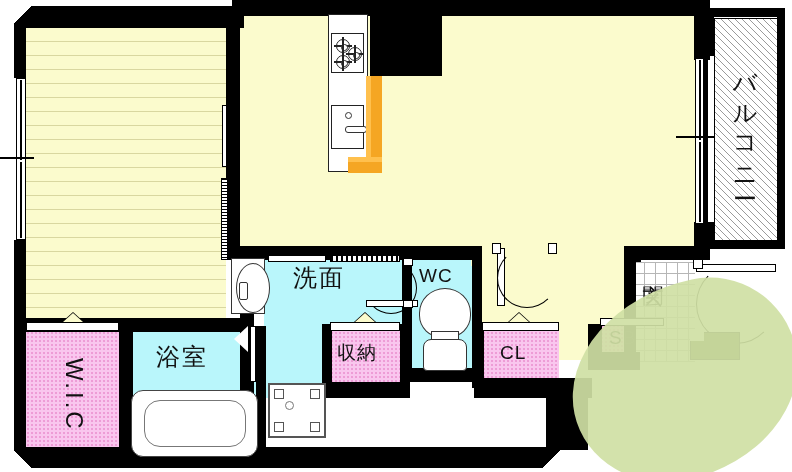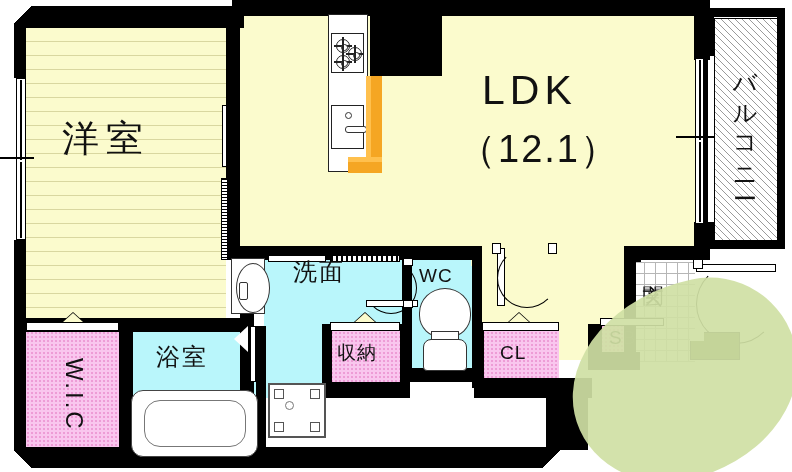--- a/index.html
+++ b/index.html
@@ -329,28 +329,25 @@
 
   <div class="abs notch" style="left:14px; top:6px; width:18px; height:18px;
               background:linear-gradient(to bottom right,#fff 0 49%,#000 49% 51%,transparent 51%);"></div>
   <div class="abs notch" style="left:14px; top:450px; width:18px; height:18px;
               background:linear-gradient(to top right,#fff 0 49%,#000 49% 51%,transparent 51%);"></div>
   <div class="abs notch" style="left:542px; top:450px; width:18px; height:18px;
               background:linear-gradient(to top left,#fff 0 49%,#000 49% 51%,transparent 51%);"></div>
   <div class="abs notch" style="left:550px; top:378px; width:16px; height:16px;
               background:linear-gradient(to top left,#000 0 49%,#000 49% 51%,transparent 51%);"></div>
 
-  <div class="lbl lbl-yo" style="left:62px; top:120px;">洋室</div>
-
-  <div class="lbl lbl-ldk" style="left:482px; top:70px;">LDK</div>
-  <div class="lbl lbl-ldk-n" style="left:458px; top:130px;">（12.1）</div>
+
 
   <div class="lbl lbl-vert" style="left:733px; top:56px;">バルコニー</div>
 
-  <div class="lbl lbl-md" style="left:293px; top:260px;">洗面</div>
+  <div class="lbl lbl-md" style="left:293px; top:266px;">洗面</div>
 
   <div class="lbl lbl-md" style="left:156px; top:345px;">浴室</div>
 
   <div class="lbl lbl-sm" style="left:419px; top:266px;">WC</div>
 
   <div class="lbl lbl-wic" style="left:62px; top:340px; height:110px;">W.I.C</div>
 
   <div class="lbl lbl-sm" style="left:337px; top:343px;">収納</div>
 
   <div class="lbl lbl-sm" style="left:500px; top:343px;">CL</div>

